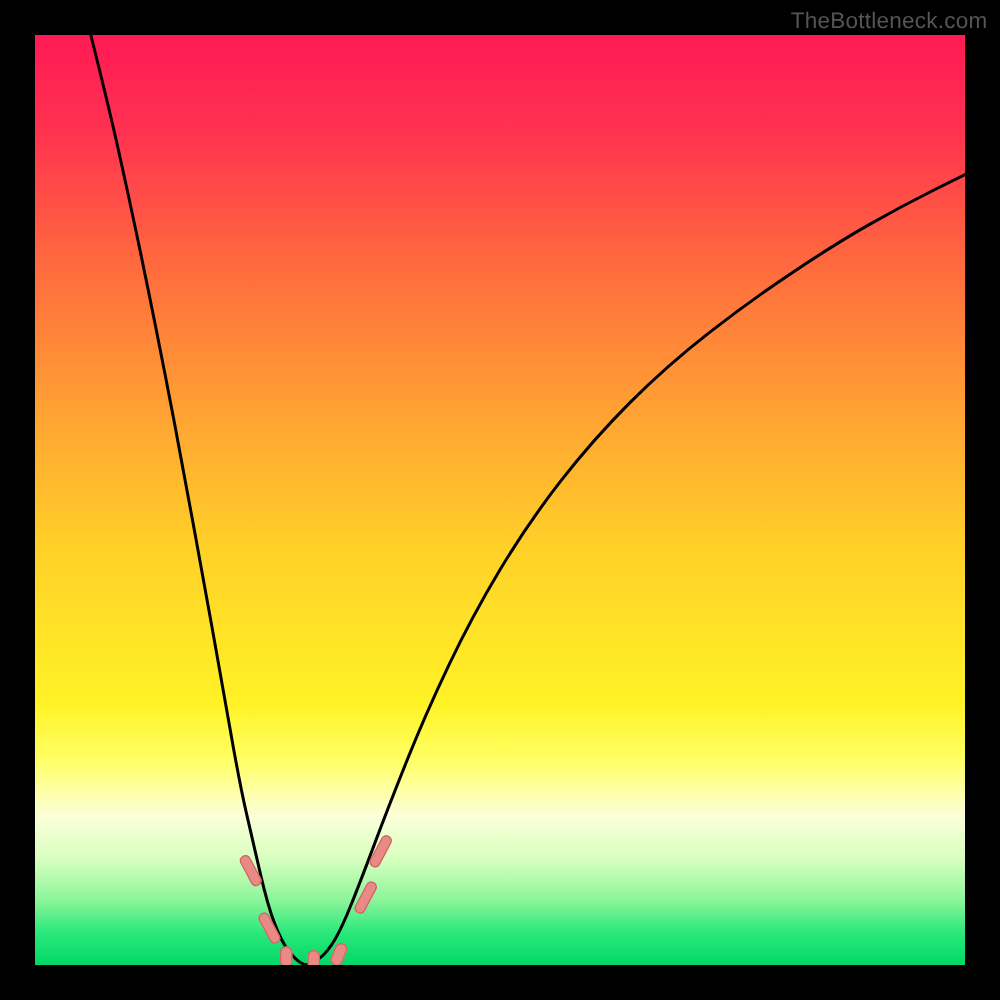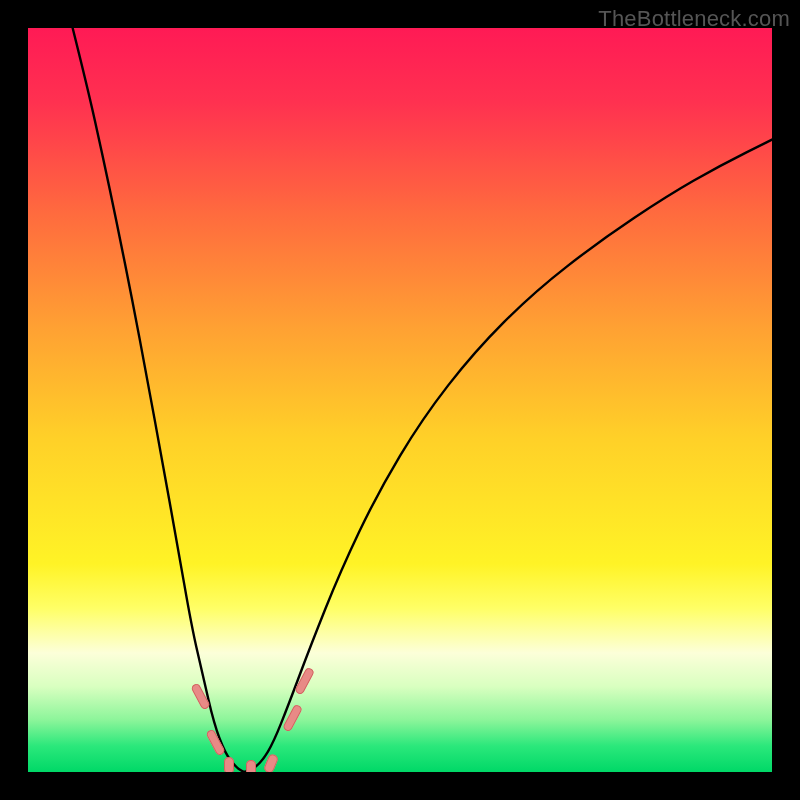--- a/index.html
+++ b/index.html
@@ -2,21 +2,21 @@
 <html><head>
 <meta charset="utf-8">
 <style>
   html,body{margin:0;padding:0;width:800px;height:800px;background:#000;overflow:hidden;font-family:Arial,Helvetica,sans-serif}
   .frame{position:absolute;left:0;top:0;width:800px;height:800px;background:#000}
   .plot{position:absolute;left:28px;top:28px;width:744px;height:744px;overflow:hidden}
   .gradient{position:absolute;left:0;top:0;width:744px;height:744px}
   .curve{position:absolute;left:0;top:0;width:744px;height:744px}
   .markers{position:absolute;left:0;top:0;width:744px;height:744px}
   .marker{position:absolute;border-radius:5px}
-  .watermark{position:absolute;top:6px;right:10px;color:#555;font-size:22px;font-weight:400;letter-spacing:.2px}
+  .watermark{position:absolute;top:6px;right:10px;color:#555;font-size:18px;font-weight:400;letter-spacing:.2px}
 </style>
 </head>
 <body>
 
 <div class="frame">
   <div class="watermark">TheBottleneck.com</div>
   <div class="plot">
     <svg class="gradient" viewBox="0 0 744 744" preserveAspectRatio="none">
       <defs>
         <linearGradient id="bg" x1="0" y1="0" x2="0" y2="1">

